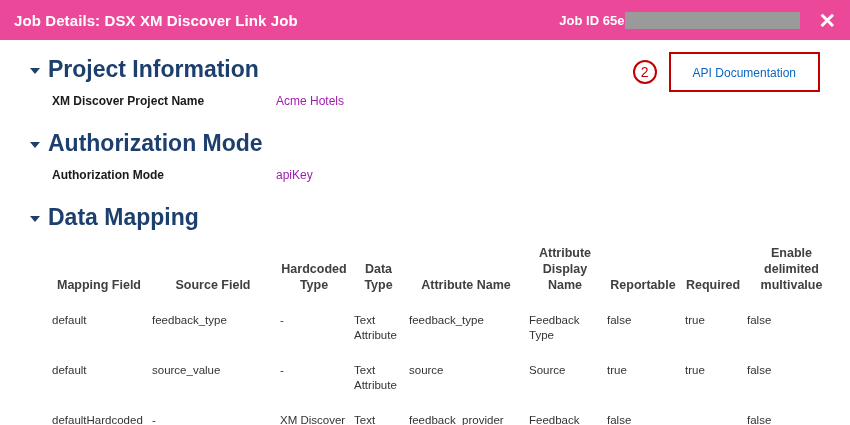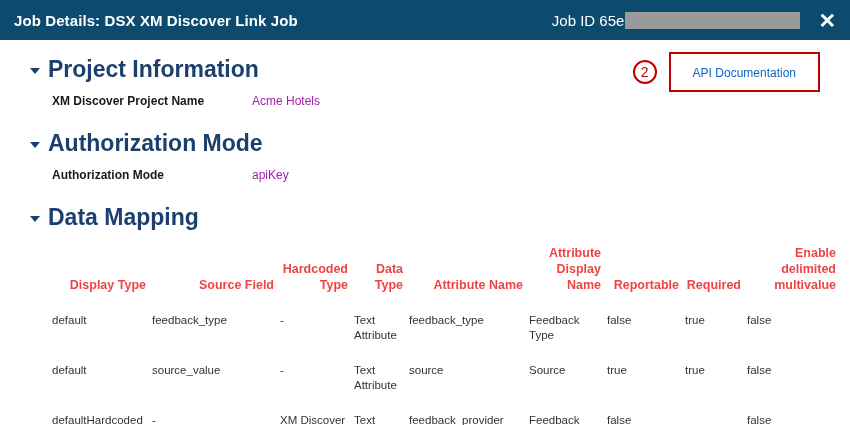--- a/index.html
+++ b/index.html
@@ -10,41 +10,41 @@
     height: 425px;
     overflow: hidden;
     background: #ffffff;
     font-family: "Liberation Sans", sans-serif;
   }
 
   
   .titlebar {
     position: relative;
     height: 40px;
-    background: #0c4a6e;
+    background: #ec4899;
     color: #ffffff;
     display: flex;
     align-items: center;
     padding: 0 14px;
   }
   .titlebar-title {
     font-size: 15px;
     font-weight: bold;
     letter-spacing: 0.1px;
     white-space: nowrap;
   }
   .titlebar-right {
     margin-left: auto;
     display: flex;
     align-items: center;
     gap: 0;
   }
   .job-id-label {
-    font-size: 15px;
-    font-weight: normal;
+    font-size: 13px;
+    font-weight: bold;
     white-space: nowrap;
   }
   .job-id-redacted {
     display: inline-block;
     width: 175px;
     height: 17px;
     background: #9a9a9a;
     margin-left: 1px;
     vertical-align: middle;
   }
@@ -84,20 +84,21 @@
   .section-title {
     font-size: 23px;
     font-weight: bold;
     color: #1c3f6e;
   }
 
   .field-row {
     display: flex;
     margin: 11px 0 0 22px;
     font-size: 12px;
+    gap: 24px;
   }
   .field-label {
     width: 200px;
     font-weight: bold;
     color: #1a1a1a;
   }
   .field-value {
     color: #a21caf;
   }
 
@@ -136,24 +137,24 @@
   .table-wrap {
     margin: 14px 0 0 22px;
   }
   table.mapping {
     border-collapse: collapse;
     font-size: 11.5px;
     width: 790px;
     table-layout: fixed;
   }
   table.mapping th {
-    text-align: right;
+    text-align: center;
     vertical-align: bottom;
     font-weight: bold;
-    color: #ef4444;
+    color: #404040;
     font-size: 12.5px;
     padding: 0 6px 10px 0;
     line-height: 1.28;
   }
   table.mapping td {
     text-align: left;
     vertical-align: top;
     color: #333333;
     padding: 10px 6px 10px 0;
     line-height: 1.3;
@@ -214,21 +215,21 @@
   <div class="section" style="margin-top:22px;">
     <div class="section-header">
       <span class="caret"></span>
       <span class="section-title">Data Mapping</span>
     </div>
 
     <div class="table-wrap">
       <table class="mapping">
         <thead>
           <tr>
-            <th class="col-mapping">Display Type</th>
+            <th class="col-mapping">Mapping Field</th>
             <th class="col-source">Source Field</th>
             <th class="col-hard">Hardcoded Type</th>
             <th class="col-dtype">Data Type</th>
             <th class="col-attrname">Attribute Name</th>
             <th class="col-attrdisp">Attribute Display Name</th>
             <th class="col-report">Reportable</th>
             <th class="col-require">Required</th>
             <th class="col-enable">Enable delimited multivalue</th>
           </tr>
         </thead>

